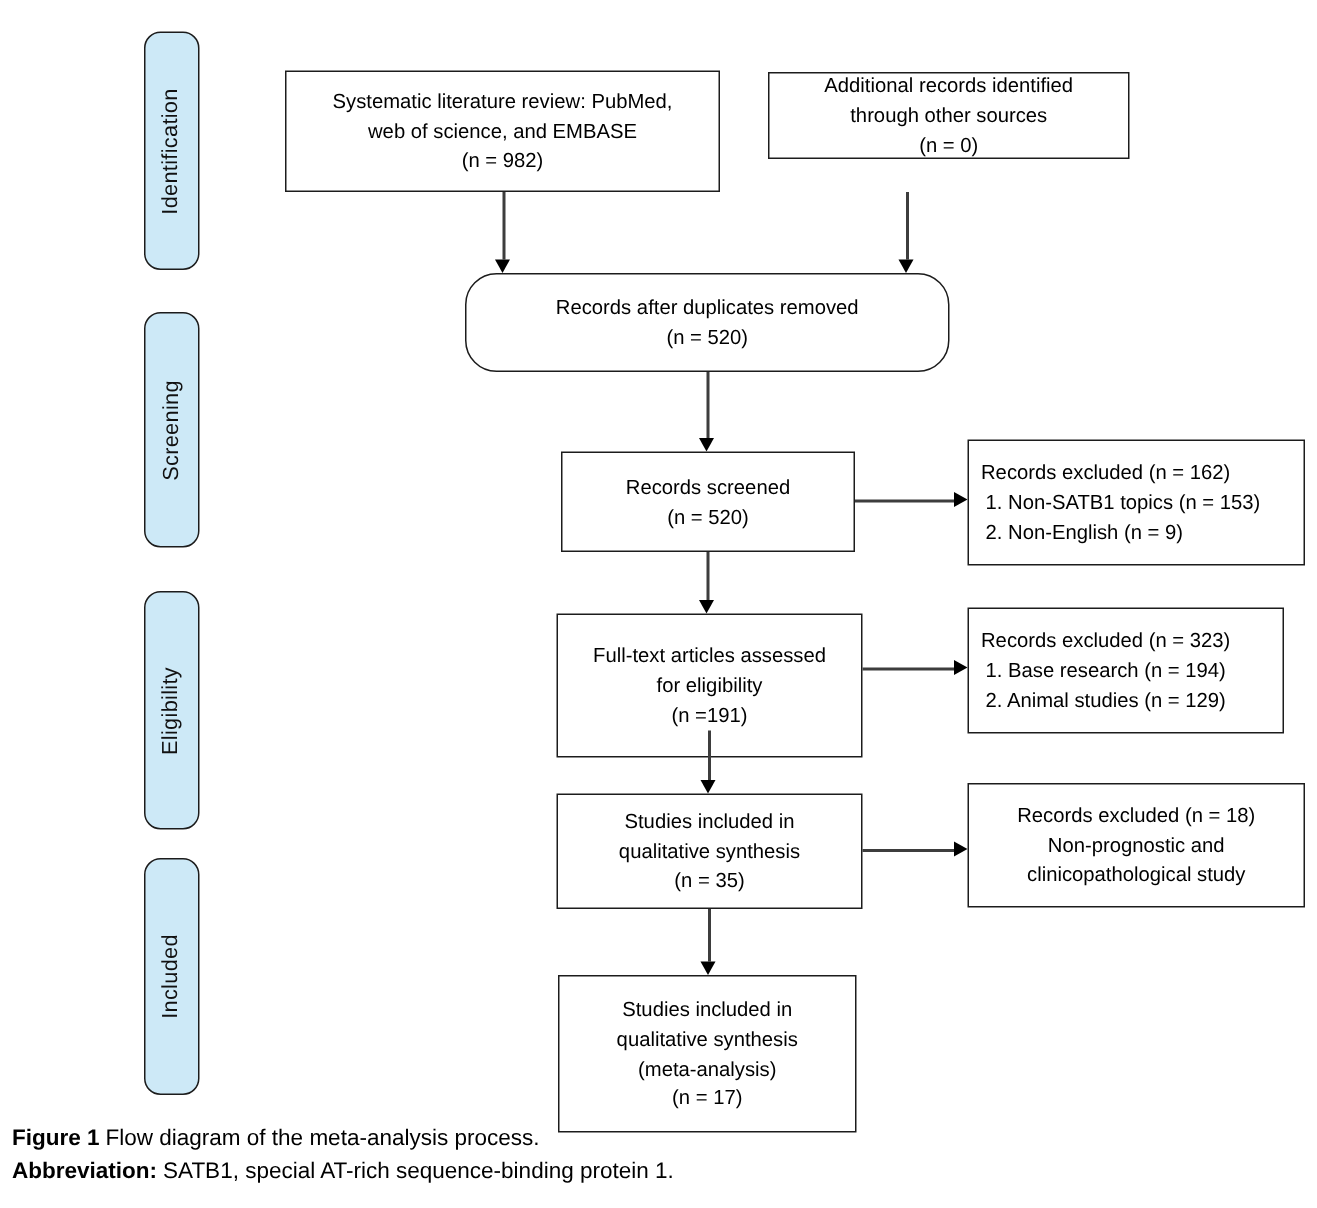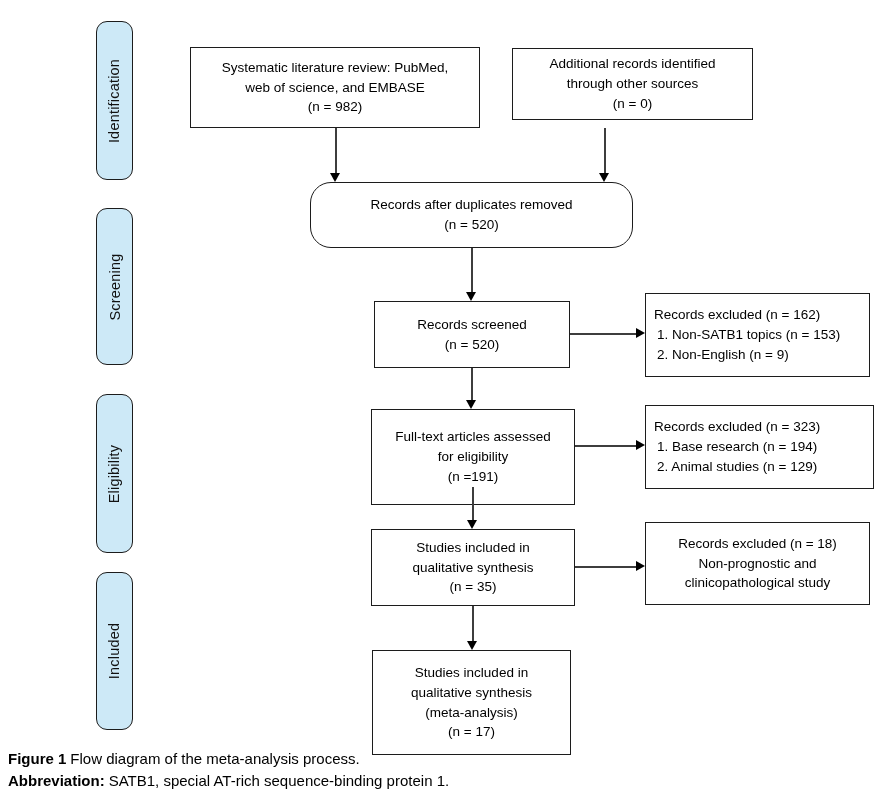--- a/index.html
+++ b/index.html
@@ -112,21 +112,21 @@
   <div class="stage-box" style="left:96px; top:572px; height:158px;">
     <span class="stage-label">Included</span>
   </div>
 
   <div class="flow-box" style="left:190px; top:47px; width:290px; height:81px;">
     <span class="line">Systematic literature review: PubMed,</span>
     <span class="line">web of science, and EMBASE</span>
     <span class="line">(n = 982)</span>
   </div>
 
-  <div class="flow-box" style="left:512px; top:48px; width:241px; height:72px;">
+  <div class="flow-box" style="left:512px; top:48px; width:241px; height:58px;">
     <span class="line">Additional records identified</span>
     <span class="line">through other sources</span>
     <span class="line">(n = 0)</span>
   </div>
 
   <div class="flow-box" style="left:310px; top:182px; width:323px; height:66px;border-radius:21px;">
     <span class="line">Records after duplicates removed</span>
     <span class="line">(n = 520)</span>
   </div>
 
@@ -140,21 +140,21 @@
     <span class="line listed">1. Non-SATB1 topics (n = 153)</span>
     <span class="line listed">2. Non-English (n = 9)</span>
   </div>
 
   <div class="flow-box" style="left:371px; top:409px; width:204px; height:96px;">
     <span class="line">Full-text articles assessed</span>
     <span class="line">for eligibility</span>
     <span class="line">(n =191)</span>
   </div>
 
-  <div class="flow-box align-left" style="left:645px; top:405px; width:229px; height:84px;">
+  <div class="flow-box align-left" style="left:645px; top:405px; width:211px; height:84px;">
     <span class="line">Records excluded (n = 323)</span>
     <span class="line listed">1. Base research (n = 194)</span>
     <span class="line listed">2. Animal studies (n = 129)</span>
   </div>
 
   <div class="flow-box" style="left:371px; top:529px; width:204px; height:77px;">
     <span class="line">Studies included in</span>
     <span class="line">qualitative synthesis</span>
     <span class="line">(n = 35)</span>
   </div>

